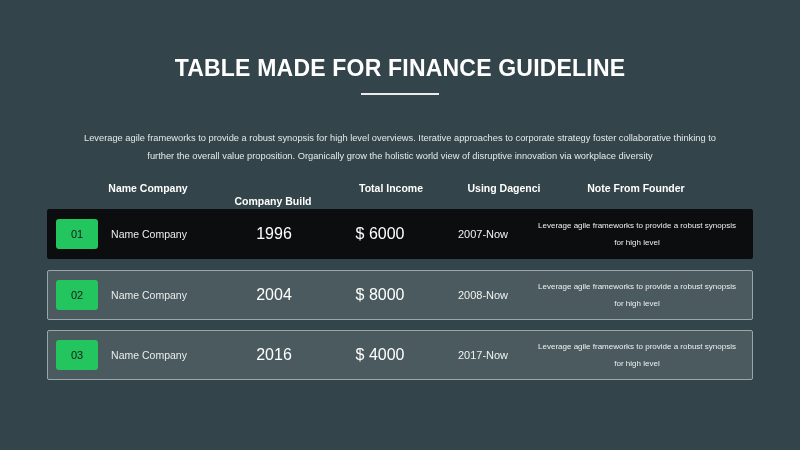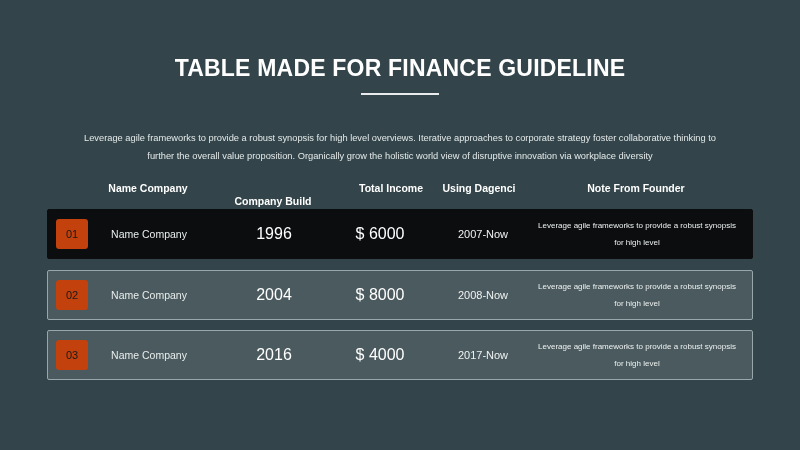--- a/index.html
+++ b/index.html
@@ -28,22 +28,22 @@
     position: absolute; top: 0; text-align: center;
     font-size: 10.5px; font-weight: bold; color: #ffffff; white-space: nowrap;
   }
   .row {
     position: absolute; left: 47px; width: 706px; height: 50px;
     box-sizing: border-box; border-radius: 2px;
   }
   .row.dark { background: #0b0d0f; border: 1px solid #0b0d0f; }
   .row.light { background: #4a5a5e; border: 1px solid #98a7aa; }
   .num-badge {
-    position: absolute; left: 8px; top: 9px; width: 32px; height: 30px;
-    background: #c2410c; border-radius: 3px; color: #1a1a1a;
+    position: absolute; left: 8px; top: 9px; width: 42px; height: 30px;
+    background: #22c55e; border-radius: 3px; color: #1a1a1a;
     font-size: 11px; display: flex; align-items: center; justify-content: center;
   }
   .cell {
     position: absolute; top: 0; height: 48px; display: flex; align-items: center;
     justify-content: center; text-align: center; white-space: nowrap;
   }
   .c-name { left: 40px; width: 122px; font-size: 10.5px; color: #e9eded; }
   .c-year { left: 172px; width: 108px; font-size: 16px; color: #ffffff; }
   .c-income { left: 280px; width: 104px; font-size: 16px; color: #ffffff; }
   .c-dagenci { left: 384px; width: 102px; font-size: 11px; color: #f0f2f2; }
@@ -57,21 +57,21 @@
 
 <div>
   <div class="title">TABLE MADE FOR FINANCE GUIDELINE</div>
   <div class="title-rule"></div>
   <div class="intro">Leverage agile frameworks to provide a robust synopsis for high level overviews. Iterative approaches to corporate strategy foster collaborative thinking to further the overall value proposition. Organically grow the holistic world view of disruptive innovation via workplace diversity</div>
 
   <div class="header-row">
     <div class="hcell" style="left:87px;width:122px;">Name Company</div>
     <div class="hcell" style="left:219px;width:108px;margin-top:13px;">Company Build</div>
     <div class="hcell" style="left:339px;width:104px;">Total Income</div>
-    <div class="hcell" style="left:428px;width:102px;">Using Dagenci</div>
+    <div class="hcell" style="left:453px;width:102px;">Using Dagenci</div>
     <div class="hcell" style="left:533px;width:206px;">Note From Founder</div>
   </div>
 
   <div class="row dark" style="top:209px;">
     <div class="num-badge">01</div>
     <div class="cell c-name">Name Company</div>
     <div class="cell c-year">1996</div>
     <div class="cell c-income">$ 6000</div>
     <div class="cell c-dagenci">2007-Now</div>
     <div class="cell c-note">Leverage agile frameworks to provide a robust synopsis for high level</div>

